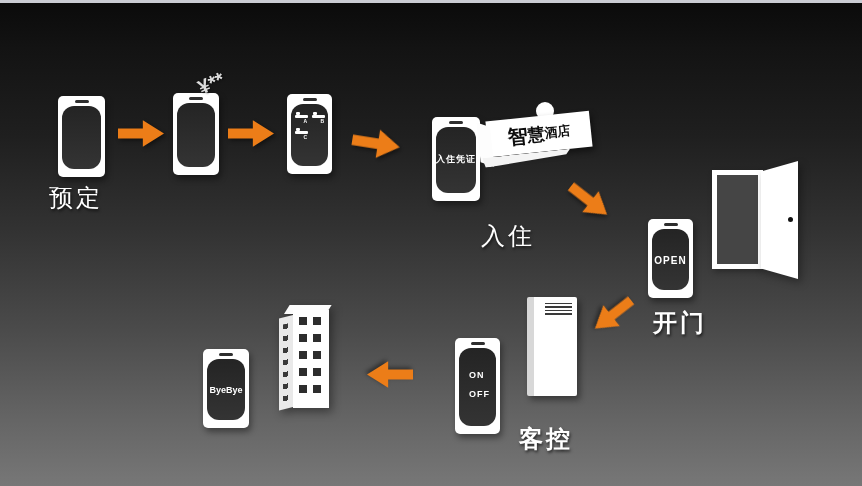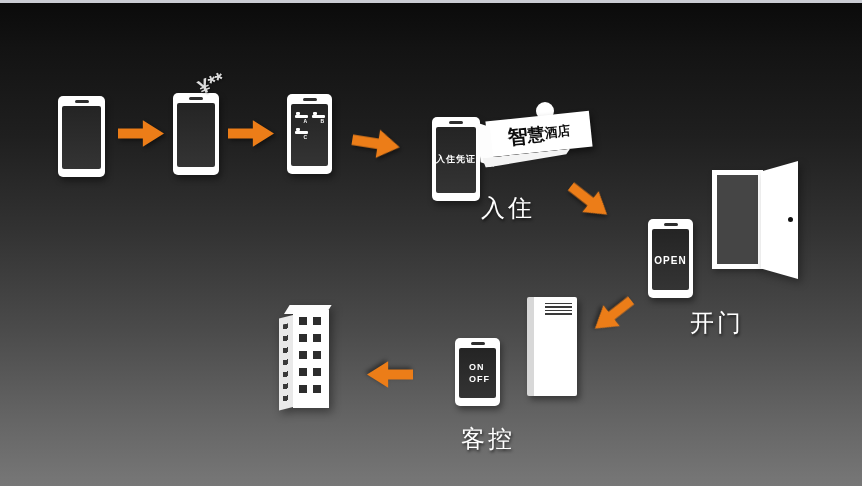--- a/index.html
+++ b/index.html
@@ -6,21 +6,21 @@
   .canvas{
     position:relative;width:862px;height:486px;overflow:hidden;
     font-family:"Liberation Sans",sans-serif;
     background:linear-gradient(180deg,#0a0a0a 0%,#131313 10%,#1f1f1f 28%,#333 48%,#4b4b4b 68%,#636363 85%,#737373 97%,#777 100%);
   }
   .top-strip{position:absolute;left:0;top:0;width:100%;height:3px;background:#caccd3;}
 
   
   .phone{position:absolute;background:#fff;border-radius:5px;box-shadow:2px 4px 6px rgba(0,0,0,.4);}
   .phone .speaker{position:absolute;top:4px;left:50%;transform:translateX(-50%);width:14px;height:3px;background:#2e2e2e;border-radius:2px;}
-  .phone .screen{position:absolute;left:4px;right:4px;top:10px;bottom:8px;background:linear-gradient(180deg,#242424,#343434);border-radius:2px;color:#fff;overflow:hidden;}
+  .phone .screen{position:absolute;left:4px;right:4px;top:10px;bottom:8px;background:linear-gradient(180deg,#242424,#343434);border-radius:12px;color:#fff;overflow:hidden;}
   .screen-text{position:absolute;width:100%;text-align:center;font-weight:bold;color:#fff;letter-spacing:1px;}
 
   
   .step-label{position:absolute;transform:translateX(-50%);color:#fff;font-size:24px;letter-spacing:3px;white-space:nowrap;text-shadow:1px 2px 3px rgba(0,0,0,.65);font-weight:400;}
 
   
   .arrow-wrap{position:absolute;width:46px;height:29px;filter:drop-shadow(2px 2px 2px rgba(0,0,0,.45));}
   .arrow-wrap .arrow{width:100%;height:100%;background:#EC7D18;clip-path:polygon(0 33%,54% 33%,54% 4%,100% 50%,54% 96%,54% 67%,0 67%);}
 
   
@@ -74,20 +74,21 @@
 </head>
 <body>
 
 <div class="canvas">
   <div class="top-strip"></div>
 
   <div class="phone" style="left:58px;top:96px;width:47px;height:81px;">
     <div class="speaker"></div>
     <div class="screen"></div>
   </div>
+  <div class="step-label" style="left:76px;top:182px;">预定</div>
 
   <div class="arrow-wrap" style="left:118px;top:119px;">
       <div class="arrow"></div>
     </div>
 
   <div class="phone" style="left:173px;top:93px;width:46px;height:82px;">
     <div class="speaker"></div>
     <div class="screen"></div>
   </div>
   <div class="price-overlay">¥**</div>
@@ -121,54 +122,54 @@
       <div class="screen-text txt-voucher">入住凭证</div>
     </div>
   </div>
   <div class="person-head"></div>
   <div class="person-body"></div>
   <div class="desk-sign">
     <span class="sign-zhi">智</span>
       <span class="sign-hui">慧</span>
       <span class="sign-rest">酒店</span>
   </div>
-  <div class="step-label" style="left:508px;top:192px;text-align:center;">入住</div>
+  <div class="step-label" style="left:508px;top:220px;text-align:center;">入住</div>
 
   <div class="arrow-wrap" style="left:566px;top:186px;transform:rotate(38deg);">
       <div class="arrow"></div>
     </div>
 
   <div class="door-frame"></div>
   <div class="door-shadow">
       <div class="door-panel" style="position:absolute;left:0;top:0;"></div>
     </div>
   <div class="door-knob"></div>
   <div class="phone" style="left:648px;top:219px;width:45px;height:79px;">
     <div class="speaker"></div>
     <div class="screen">
       <div class="screen-text txt-open">OPEN</div>
     </div>
   </div>
-  <div class="step-label" style="left:717px;top:307px;">开门</div>
+  <div class="step-label" style="left:680px;top:307px;font-weight:bold;">开门</div>
 
   <div class="arrow-wrap" style="left:590px;top:300px;transform:rotate(142deg);">
       <div class="arrow"></div>
     </div>
 
   <div class="ac-unit">
     <div class="ac-grille"></div>
   </div>
-  <div class="phone" style="left:455px;top:338px;width:45px;height:68px;">
+  <div class="phone" style="left:455px;top:338px;width:45px;height:96px;">
     <div class="speaker"></div>
     <div class="screen">
       <div class="screen-text txt-on">ON</div>
       <div class="screen-text txt-off">OFF</div>
     </div>
   </div>
-  <div class="step-label" style="left:488px;top:423px;">客控</div>
+  <div class="step-label" style="left:546px;top:423px;font-weight:bold;">客控</div>
 
   <div class="arrow-wrap" style="left:367px;top:360px;transform:rotate(180deg);">
       <div class="arrow"></div>
     </div>
 
   <div class="building">
     <div class="b-top"></div>
     <div class="b-left"></div>
     <div class="b-front">
       <div class="win" style="left:6px;top:7px;"></div>
@@ -176,13 +177,19 @@
       <div class="win" style="left:6px;top:24px;"></div>
         <div class="win" style="left:20px;top:24px;"></div>
       <div class="win" style="left:6px;top:41px;"></div>
         <div class="win" style="left:20px;top:41px;"></div>
       <div class="win" style="left:6px;top:58px;"></div>
         <div class="win" style="left:20px;top:58px;"></div>
       <div class="win" style="left:6px;top:75px;"></div>
         <div class="win" style="left:20px;top:75px;"></div>
     </div>
   </div>
+  <div class="phone" style="left:203px;top:349px;width:46px;height:79px;">
+    <div class="speaker"></div>
+    <div class="screen">
+      <div class="screen-text txt-bye">ByeBye</div>
+    </div>
+  </div>
 </div>
 
 </body></html>

